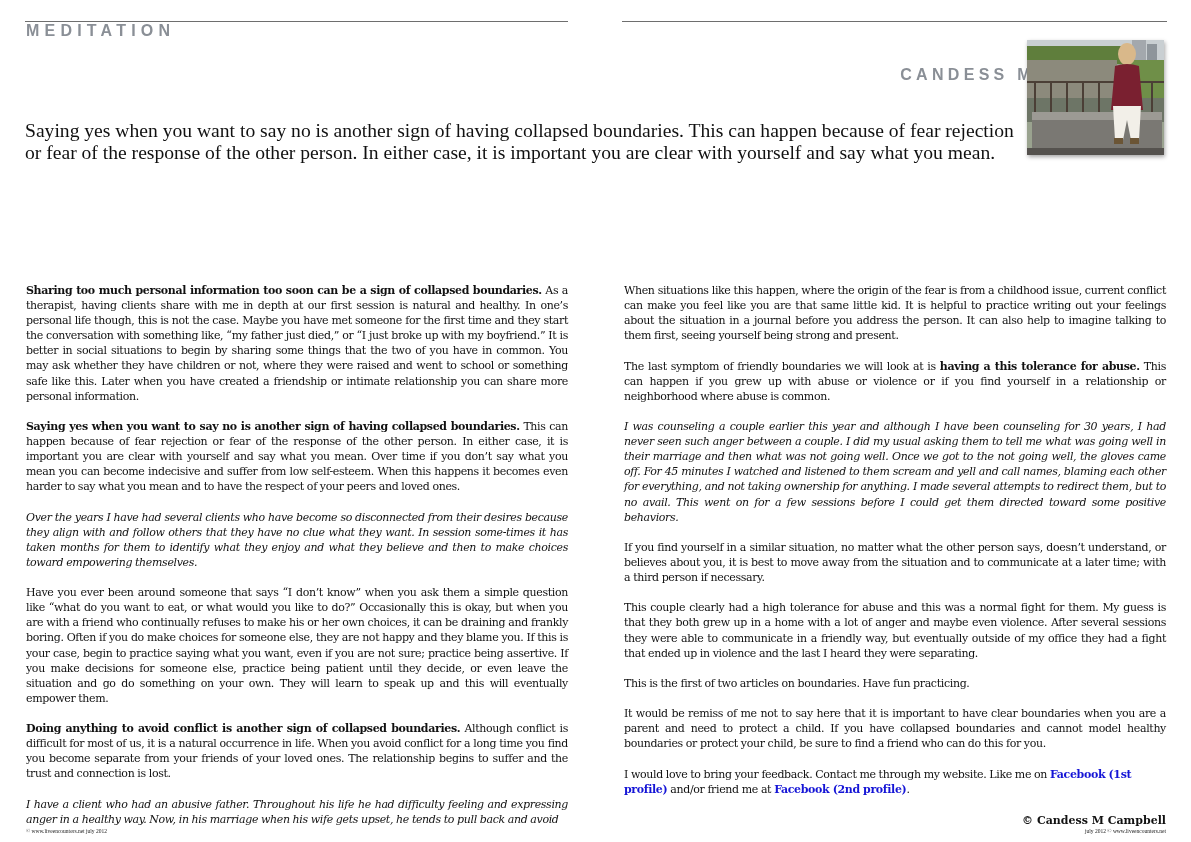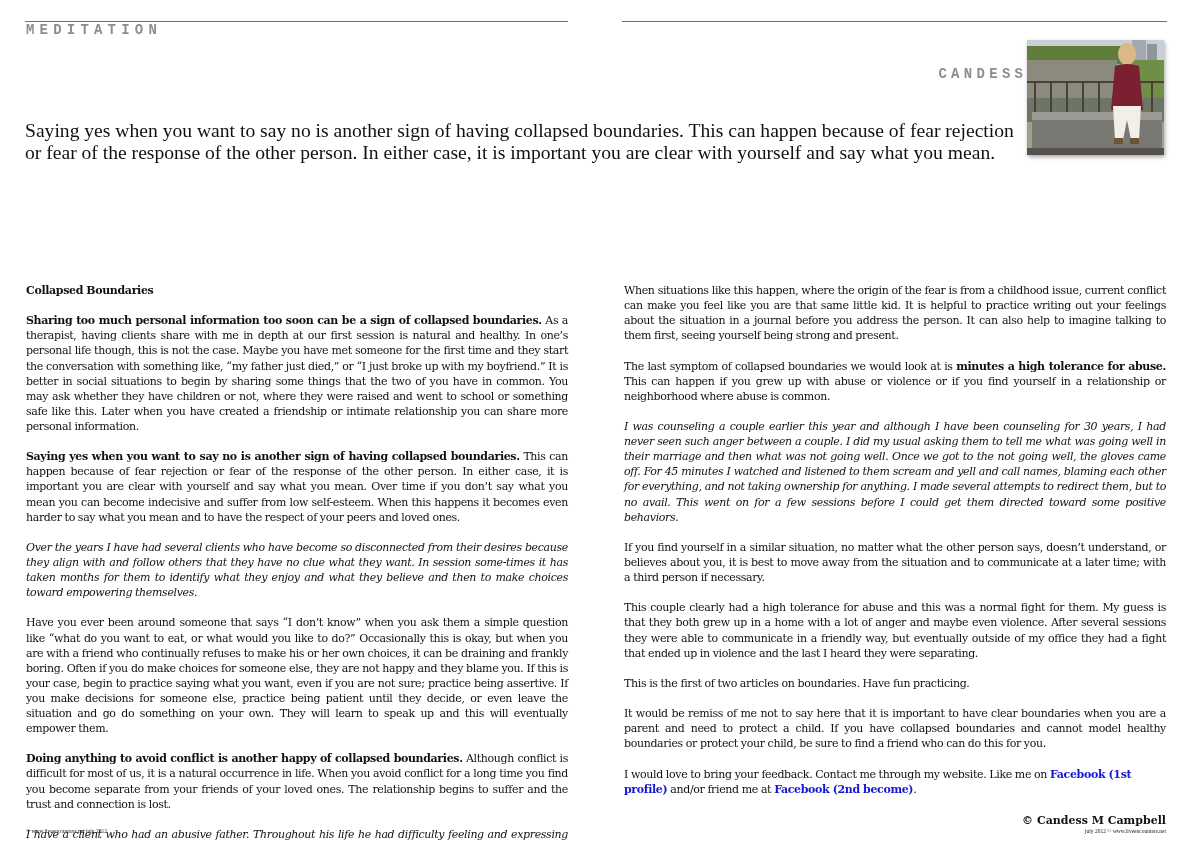--- a/index.html
+++ b/index.html
@@ -3,22 +3,22 @@
   <meta charset="utf-8">
   <style>
     html, body { margin: 0; padding: 0; background: #ffffff; }
     body { width: 1191px; height: 842px; position: relative; overflow: hidden;
            font-family: "DejaVu Serif", "Liberation Serif", serif; color: #111; }
 
     .rule { position: absolute; height: 1px; background: #6e6e6e; }
     .rule.left { left: 25px; top: 21px; width: 543px; }
     .rule.right { left: 622px; top: 21px; width: 545px; }
 
-    .section-label { position: absolute; font-family: Liberation Mono, monospace; font-weight: bold;
-      color: #8a8f96; font-size: 14px; letter-spacing: 5.2px; }
+    .section-label { position: absolute; font-family: Liberation Sans, sans-serif; font-weight: bold;
+      color: #8a8f96; font-size: 16px; letter-spacing: 5.2px; }
     .section-label.left { left: 26px; top: 22px; }
     .section-label.right { right: 24px; top: 22px; letter-spacing: 4.3px; margin-top: 44px; }
 
     .photo { position: absolute; left: 1027px; top: 40px; width: 137px; height: 115px;
       box-shadow: 1px 2px 4px rgba(0,0,0,0.35); overflow: hidden; }
     .photo svg { display: block; }
 
     .pull-quote { position: absolute; left: 25px; top: 120px; width: 990px;
       font-family: "Liberation Serif", serif; font-size: 19.6px; line-height: 22px; color: #111; }
 
@@ -74,37 +74,36 @@
     <path d="M88 26 Q100 22 112 26 L116 70 L84 70 Z" fill="#7a2030"></path>
     <path d="M86 66 L114 66 L112 100 L104 100 L100 80 L96 100 L88 100 Z" fill="#f2efe8"></path>
     <rect x="87" y="98" width="9" height="6" fill="#6b5535"></rect>
     <rect x="103" y="98" width="9" height="6" fill="#6b5535"></rect>
   </svg>
 </div>
 
 <div class="pull-quote">Saying yes when you want to say no is another sign of having collapsed boundaries. This can happen because of fear rejection or fear of the response of the other person. In either case, it is important you are clear with yourself and say what you mean.</div>
 
 <div class="col left">
-  <p class="heading">Collapsed Boundaries</p>
   <p><b>Sharing too much personal information too soon can be a sign of collapsed boundaries.</b><span> As a therapist, having clients share with me in depth at our first session is natural and healthy. In one’s personal life though, this is not the case. Maybe you have met someone for the first time and they start the conversation with something like, “my father just died,” or “I just broke up with my boyfriend.”  It is better in social situations to begin by sharing some things that the two of you have in common. You may ask whether they have children or not, where they were raised and went to school or something safe like this. Later when you have created a friendship or intimate relationship you can share more personal information.</span></p>
   <p><b>Saying yes when you want to say no is another sign of having collapsed boundaries.</b><span> This can happen because of fear rejection or fear of the response of the other person. In either case, it is important you are clear with yourself and say what you mean. Over time if you don’t say what you mean you can become indecisive and suffer from low self-esteem. When this happens it becomes even harder to say what you mean and to have the respect of your peers and loved ones.</span></p>
   <p class="italic">Over the years I have had several clients who have become so disconnected from their desires because they align with and follow others that they have no clue what they want. In session some-times it has taken months for them to identify what they enjoy and what they believe and then to make choices toward empowering themselves.</p>
   <p>Have you ever been around someone that says “I don’t know” when you ask them a simple question like “what do you want to eat, or what would you like to do?” Occasionally this is okay, but when you are with a friend who continually refuses to make his or her own choices, it can be draining and frankly boring. Often if you do make choices for someone else, they are not happy and they blame you. If this is your case, begin to practice saying what you want, even if you are not sure; practice being assertive. If you make decisions for someone else, practice being patient until they decide, or even leave the situation and go do something on your own. They will learn to speak up and this will eventually empower them.</p>
-  <p><b>Doing anything to avoid conflict is another happy of collapsed boundaries.</b><span> Although conflict is difficult for most of us, it is a natural occurrence in life. When you avoid conflict for a long time you find you become separate from your friends of your loved ones. The relationship begins to suffer and the trust and connection is lost.</span></p>
+  <p><b>Doing anything to avoid conflict is another sign of collapsed boundaries.</b><span> Although conflict is difficult for most of us, it is a natural occurrence in life. When you avoid conflict for a long time you find you become separate from your friends of your loved ones. The relationship begins to suffer and the trust and connection is lost.</span></p>
   <p class="italic">I have a client who had an abusive father. Throughout his life he had difficulty feeling and expressing anger in a healthy way. Now, in his marriage when his wife gets upset, he tends to pull back and avoid</p>
 </div>
 
 <div class="col right">
   <p>When situations like this happen, where the origin of the fear is from a childhood issue, current conflict can make you feel like you are that same little kid. It is helpful to practice writing out your feelings about the situation in a journal before you address the person. It can also help to imagine talking to them first, seeing yourself being strong and present.</p>
-  <p><span>The last symptom of collapsed boundaries we would look at is </span><b>minutes a high tolerance for abuse.</b><span> This can happen if you grew up with abuse or violence or if you find yourself in a relationship or neighborhood where abuse is common.</span></p>
+  <p><span>The last symptom of friendly boundaries we will look at is </span><b>having a this tolerance for abuse.</b><span> This can happen if you grew up with abuse or violence or if you find yourself in a relationship or neighborhood where abuse is common.</span></p>
   <p class="italic">I was counseling a couple earlier this year and although I have been counseling for 30 years, I had never seen such anger between a couple. I did my usual asking them to tell me what was going well in their marriage and then what was not going well. Once we got to the not going well, the gloves came off. For 45 minutes I watched and listened to them scream and yell and call names, blaming each other for everything, and not taking ownership for anything. I made several attempts to redirect them, but to no avail. This went on for a few sessions before I could get them directed toward some positive behaviors.</p>
   <p>If you find yourself in a similar situation, no matter what the other person says, doesn’t understand, or believes about you, it is best to move away from the situation and to communicate at a later time; with a third person if necessary.</p>
   <p>This couple clearly had a high tolerance for abuse and this was a normal fight for them. My guess is that they both grew up in a home with a lot of anger and maybe even violence. After several sessions they were able to communicate in a friendly way, but eventually outside of my office they had a fight that ended up in violence and the last I heard they were separating.</p>
   <p>This is the first of two articles on boundaries. Have fun practicing.</p>
   <p>It would be remiss of me not to say here that it is important to have clear boundaries when you are a parent and need to protect a child. If you have collapsed boundaries and cannot model healthy boundaries or protect your child, be sure to find a friend who can do this for you.</p>
-  <p style="text-align:left;"><span>I would love to bring your feedback. Contact me through my website. Like me on </span><a href="#">Facebook (1st profile)</a><span> and/or  friend me at </span><a href="#">Facebook (2nd become)</a><span>.</span></p>
+  <p style="text-align:left;"><span>I would love to bring your feedback. Contact me through my website. Like me on </span><a href="#">Facebook (1st profile)</a><span> and/or  friend me at </span><a href="#">Facebook (2nd profile)</a><span>.</span></p>
 </div>
 
 <div class="footer-left">© www.liveencounters.net  july 2012</div>
 <div class="footer-right">
   <span class="author">© Candess M Campbell</span>
   <span class="small">july 2012  © www.liveencounters.net</span>
 </div>
 
 </body></html>

